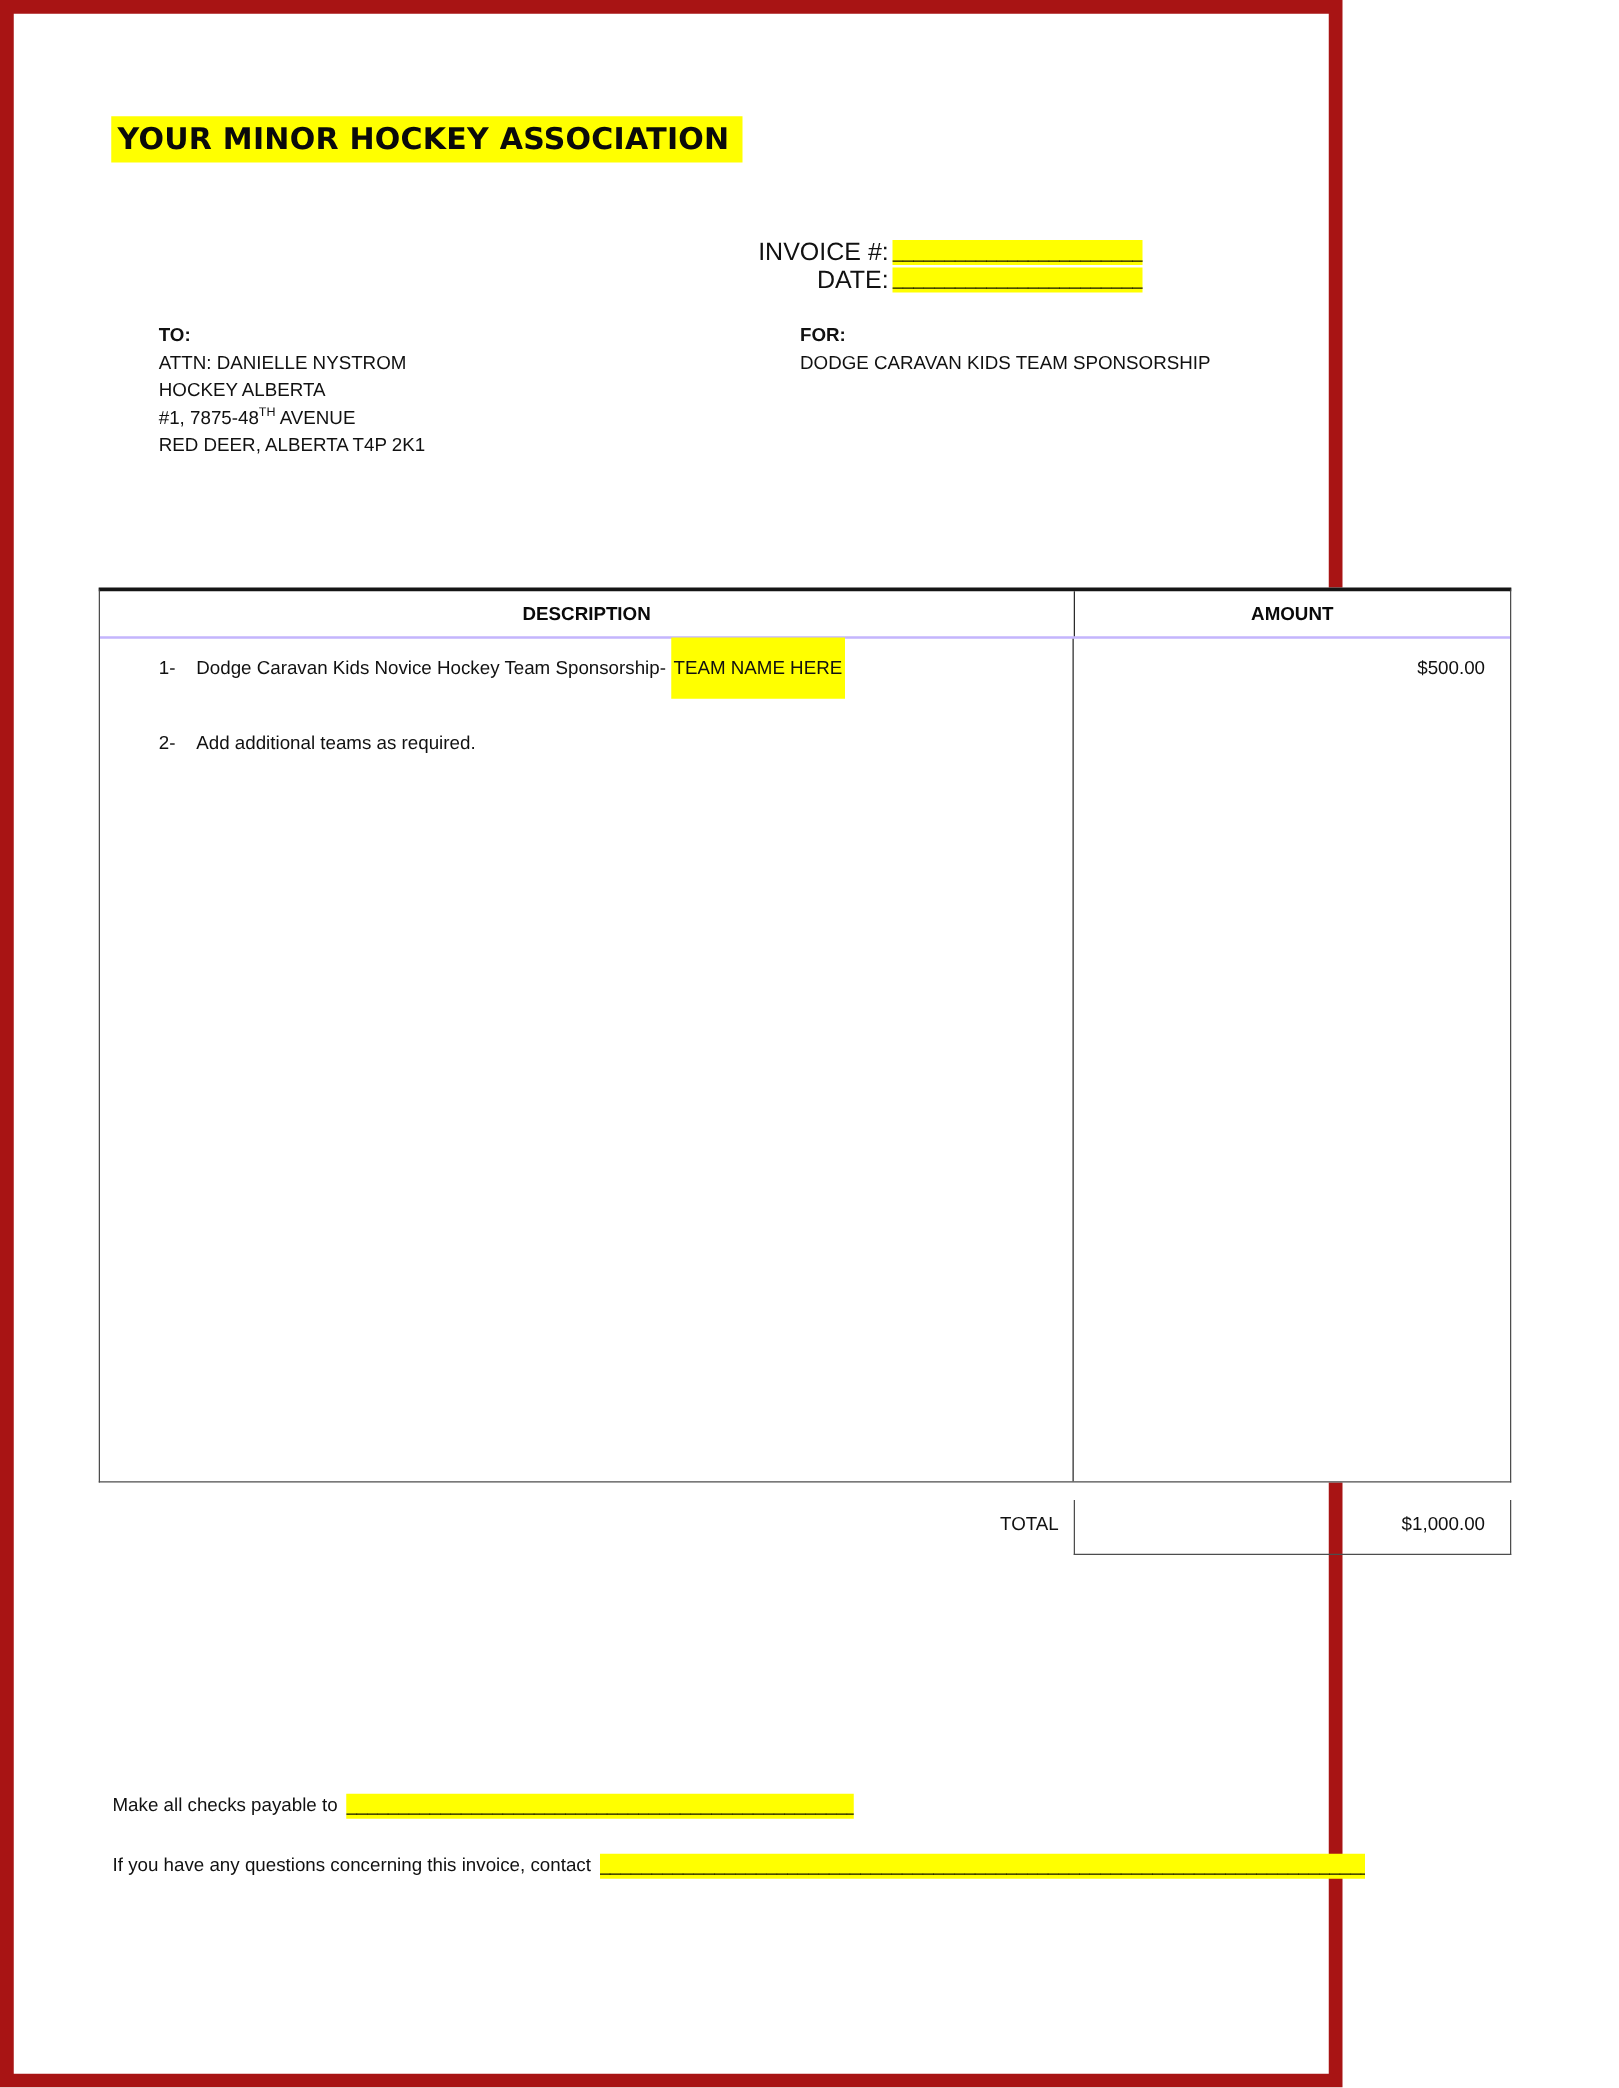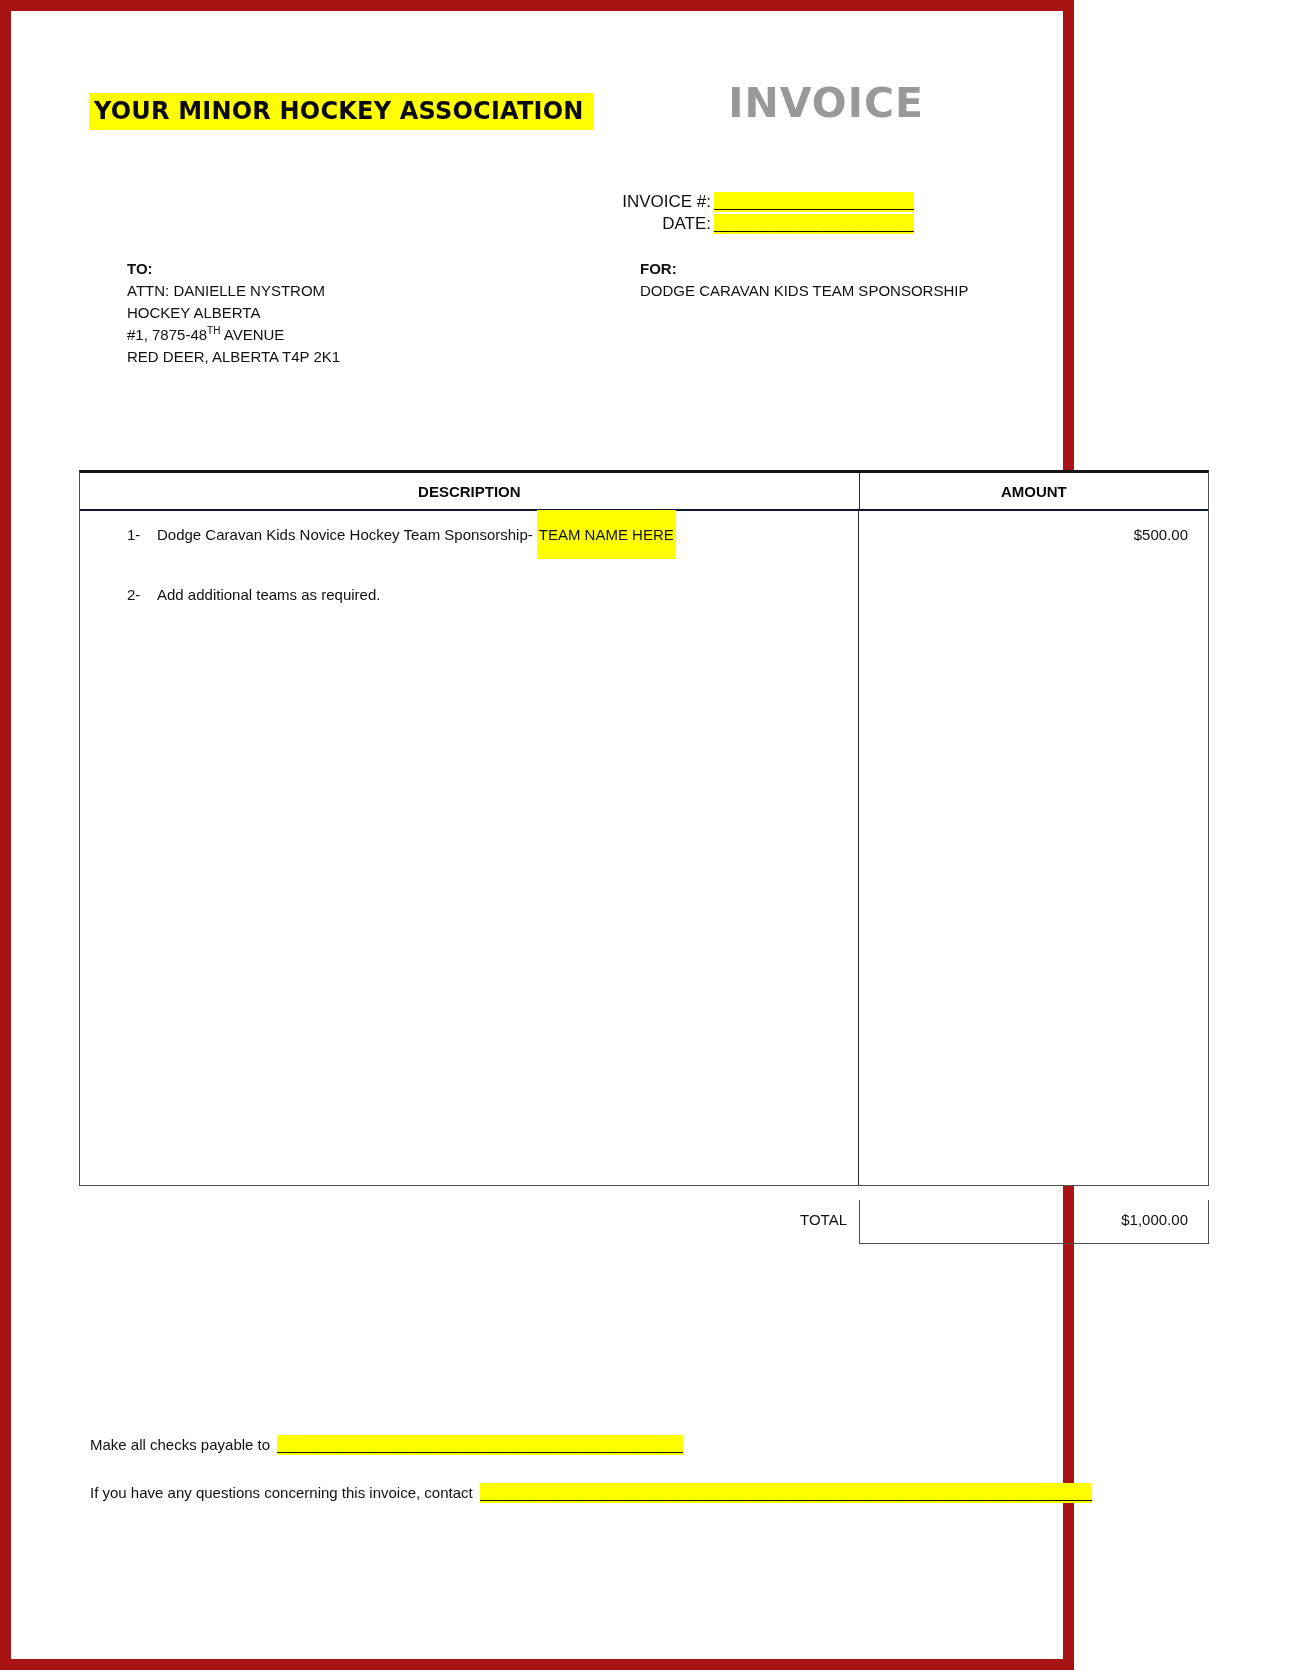--- a/index.html
+++ b/index.html
@@ -26,21 +26,21 @@
   .doc-type{
     position:absolute;top:68px;right:139px;
     font-family:"DejaVu Sans",sans-serif;
     font-weight:bold;font-size:41px;
     color:#999999;letter-spacing:1px;
   }
 
   
   .meta{position:absolute;top:181px;right:149px;}
   .meta-row{display:flex;justify-content:flex-end;align-items:flex-end;margin-bottom:2px;}
-  .meta-label{font-size:17px;color:#111;white-space:pre;line-height:20px;}
+  .meta-label{font-size:20px;color:#111;white-space:pre;line-height:20px;}
   .blank{
     background:#ffff00;color:#000;
     overflow:hidden;white-space:nowrap;
     font-size:15px;line-height:19px;height:20px;
     display:inline-block;vertical-align:bottom;
   }
   .meta-blank{width:200px;margin-left:3px;}
 
   
   .addr{position:absolute;top:247px;font-size:15px;line-height:22px;color:#111;}
@@ -50,21 +50,21 @@
   sup{font-size:10px;vertical-align:super;line-height:0;}
 
   
   .invoice-table{
     position:absolute;left:68px;top:459px;width:1130px;
     box-sizing:border-box;
     border:1px solid #4d4d4d;
     border-top:3px solid #151515;
     background:#fff;
   }
-  .thead{display:flex;border-bottom:2px solid #0f172a;}
+  .thead{display:flex;border-bottom:2px solid #c4b5fd;}
   .th{box-sizing:border-box;font-weight:bold;font-size:15px;
       text-align:center;padding:10px 0 9px 0;color:#0a0a0a;}
   .th-desc{width:780px;}
   .th-amt{width:350px;border-left:1px solid #2b2b2b;}
   .tbody{position:relative;height:674px;}
   .amount-col{
     position:absolute;top:0;right:0;bottom:0;width:350px;
     box-sizing:border-box;border-left:1px solid #2b2b2b;
   }
   .item-row{position:absolute;left:0;width:770px;display:flex;font-size:15px;color:#111;}
@@ -100,21 +100,20 @@
     font-family:"DejaVu Sans",sans-serif;letter-spacing:.2px;
   }
 </style>
 </head>
 <body>
 
 <div class="page">
   <div class="inner">
 
     <div class="company-title">YOUR MINOR HOCKEY ASSOCIATION</div>
-    <div class="doc-type">INVOICE</div>
 
     <div class="meta">
       <div class="meta-row">
         <span class="meta-label">INVOICE #:</span>
         <span class="blank meta-blank">______________________________</span>
       </div>
       <div class="meta-row">
         <span class="meta-label">DATE:</span>
         <span class="blank meta-blank">______________________________</span>
       </div>

